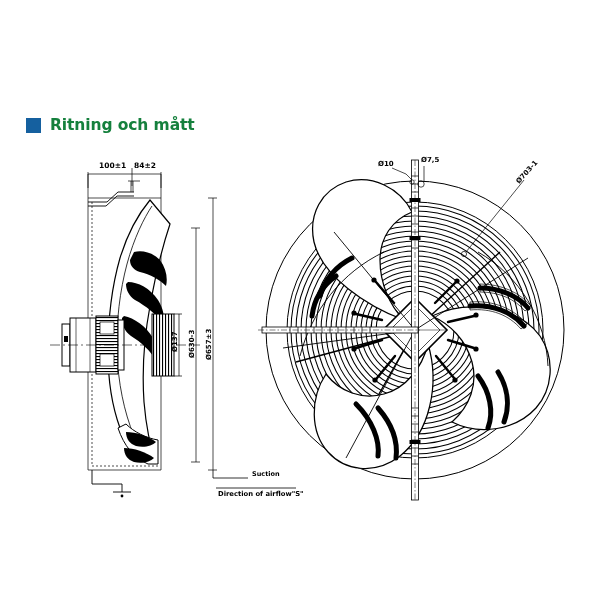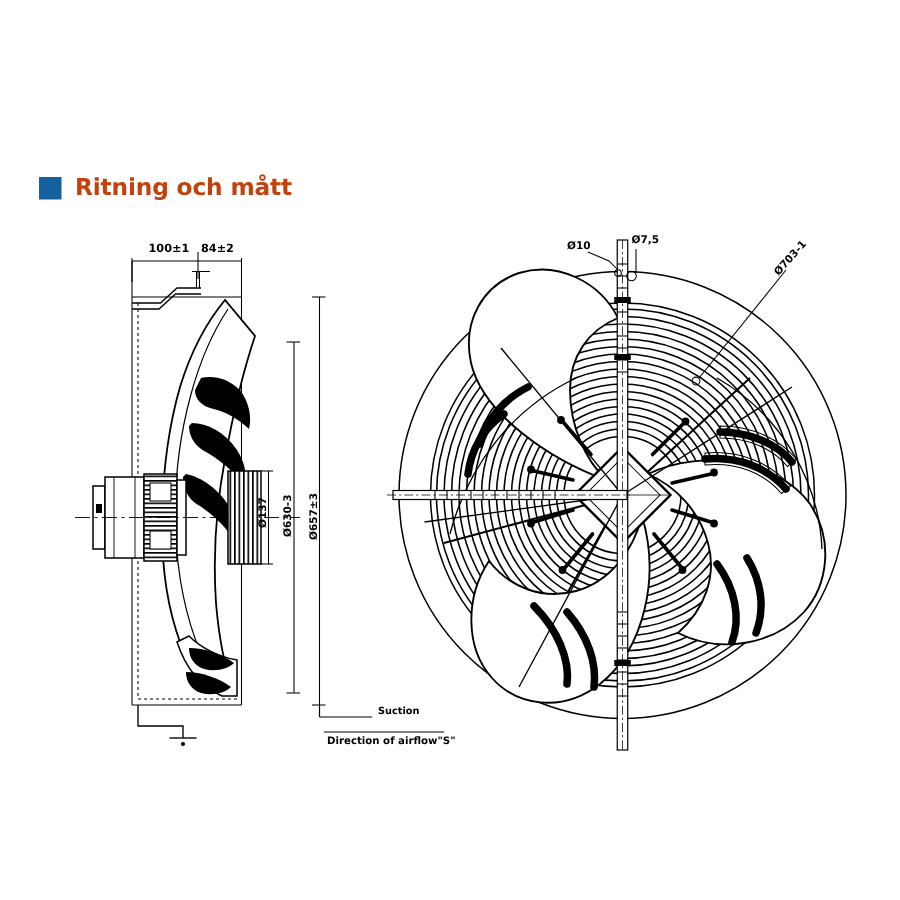--- a/index.html
+++ b/index.html
@@ -37,21 +37,21 @@
     height: 15px;
     background: #15609f;
     display: block;
     flex: 0 0 auto;
   }
   #heading .htext {
     font-family: "DejaVu Sans", sans-serif;
     font-size: 15.5px;
     font-weight: bold;
     letter-spacing: -0.1px;
-    color: #c2410c;
+    color: #15803d;
     white-space: nowrap;
     line-height: 1;
   }
 
   
   #drawing {
     position: absolute;
     left: 0;
     top: 140px;
     width: 600px;

